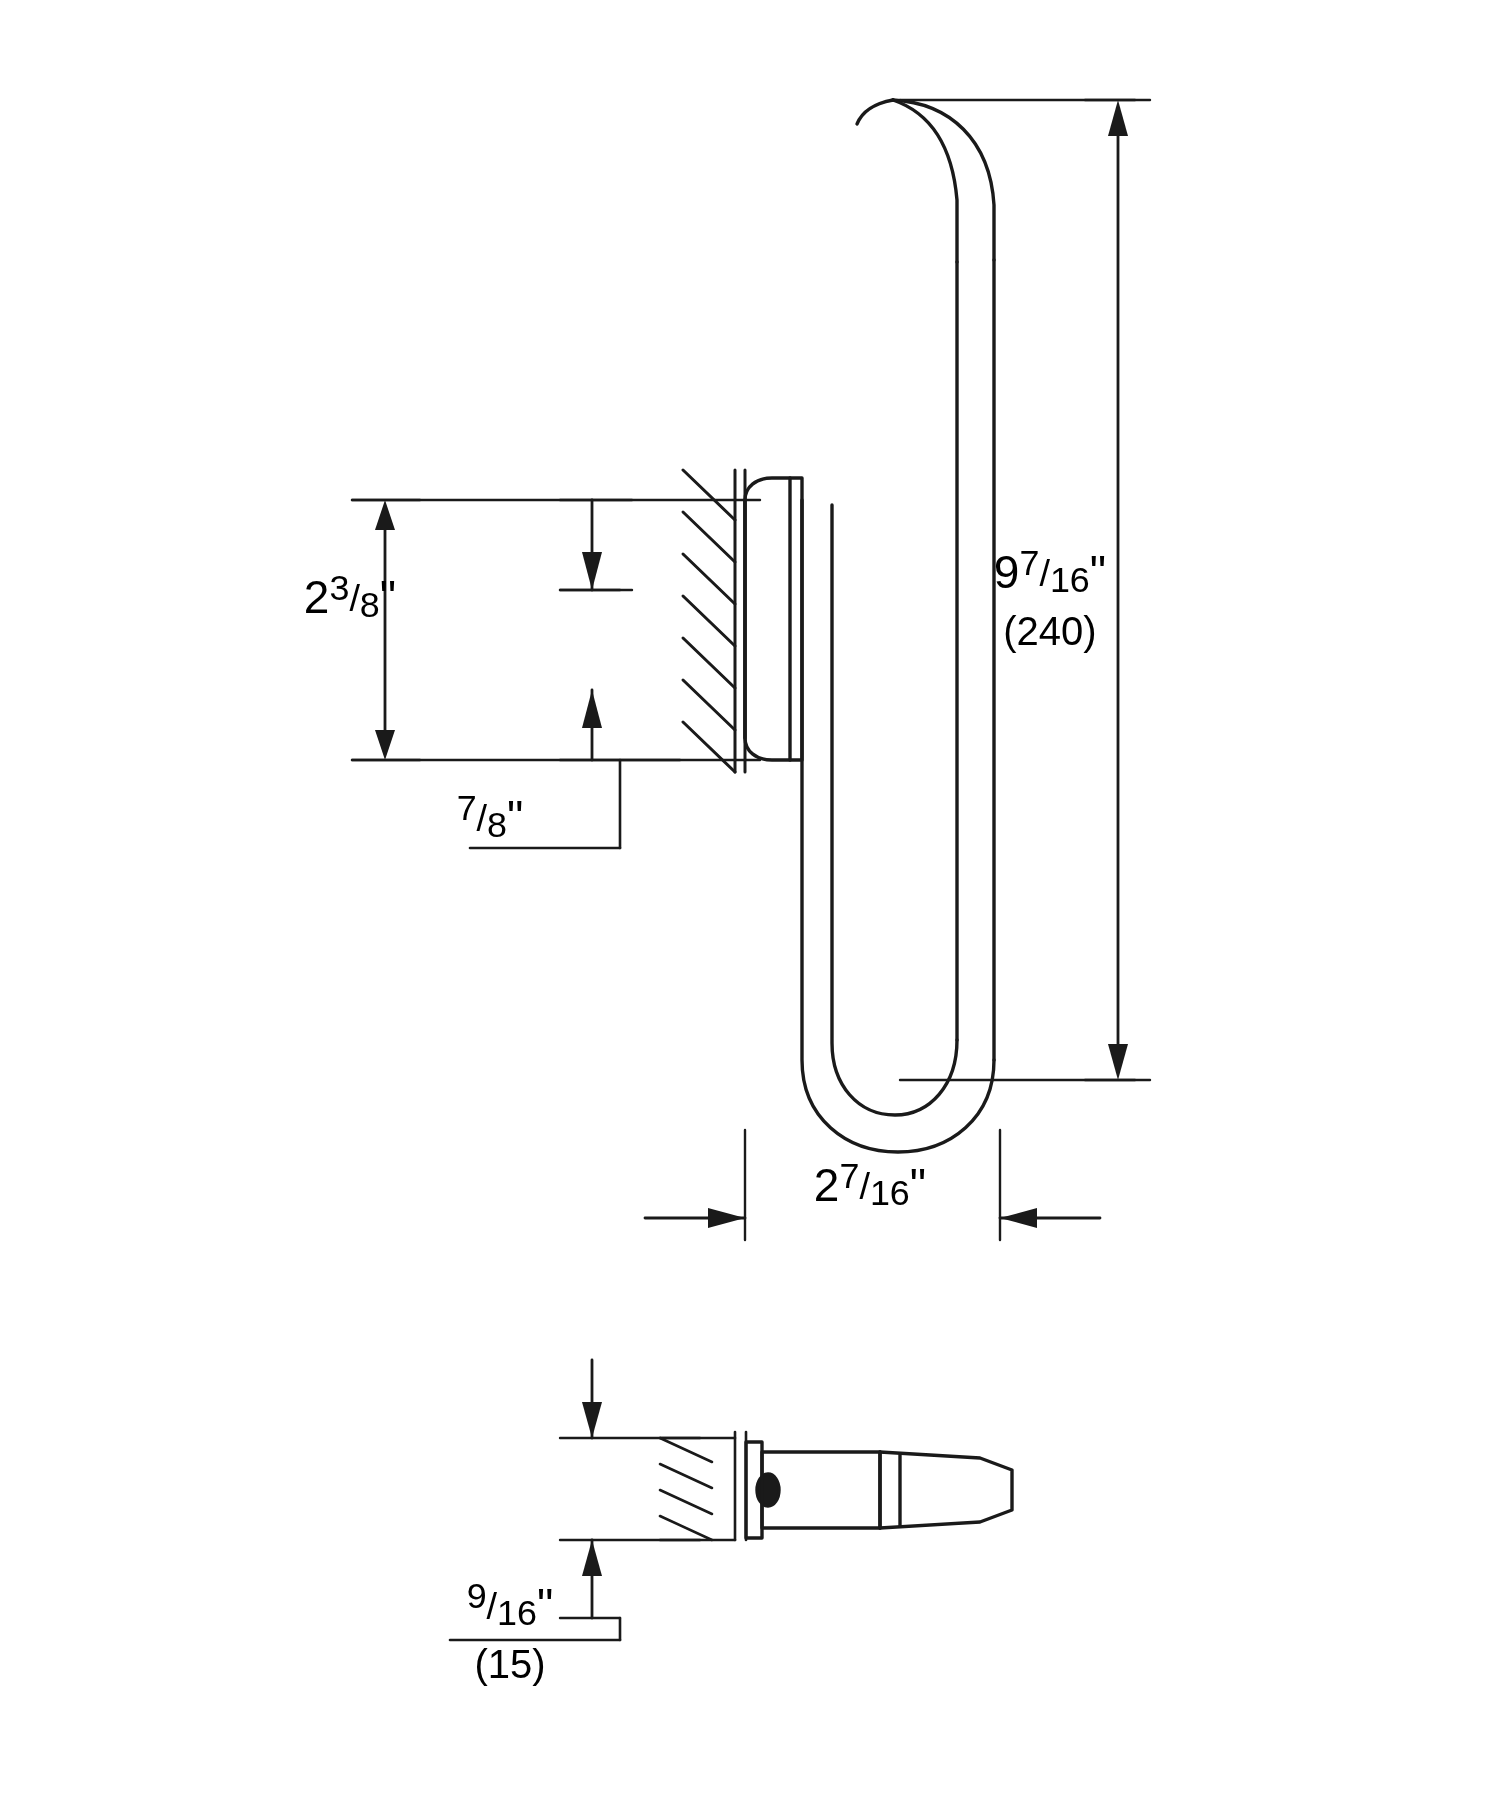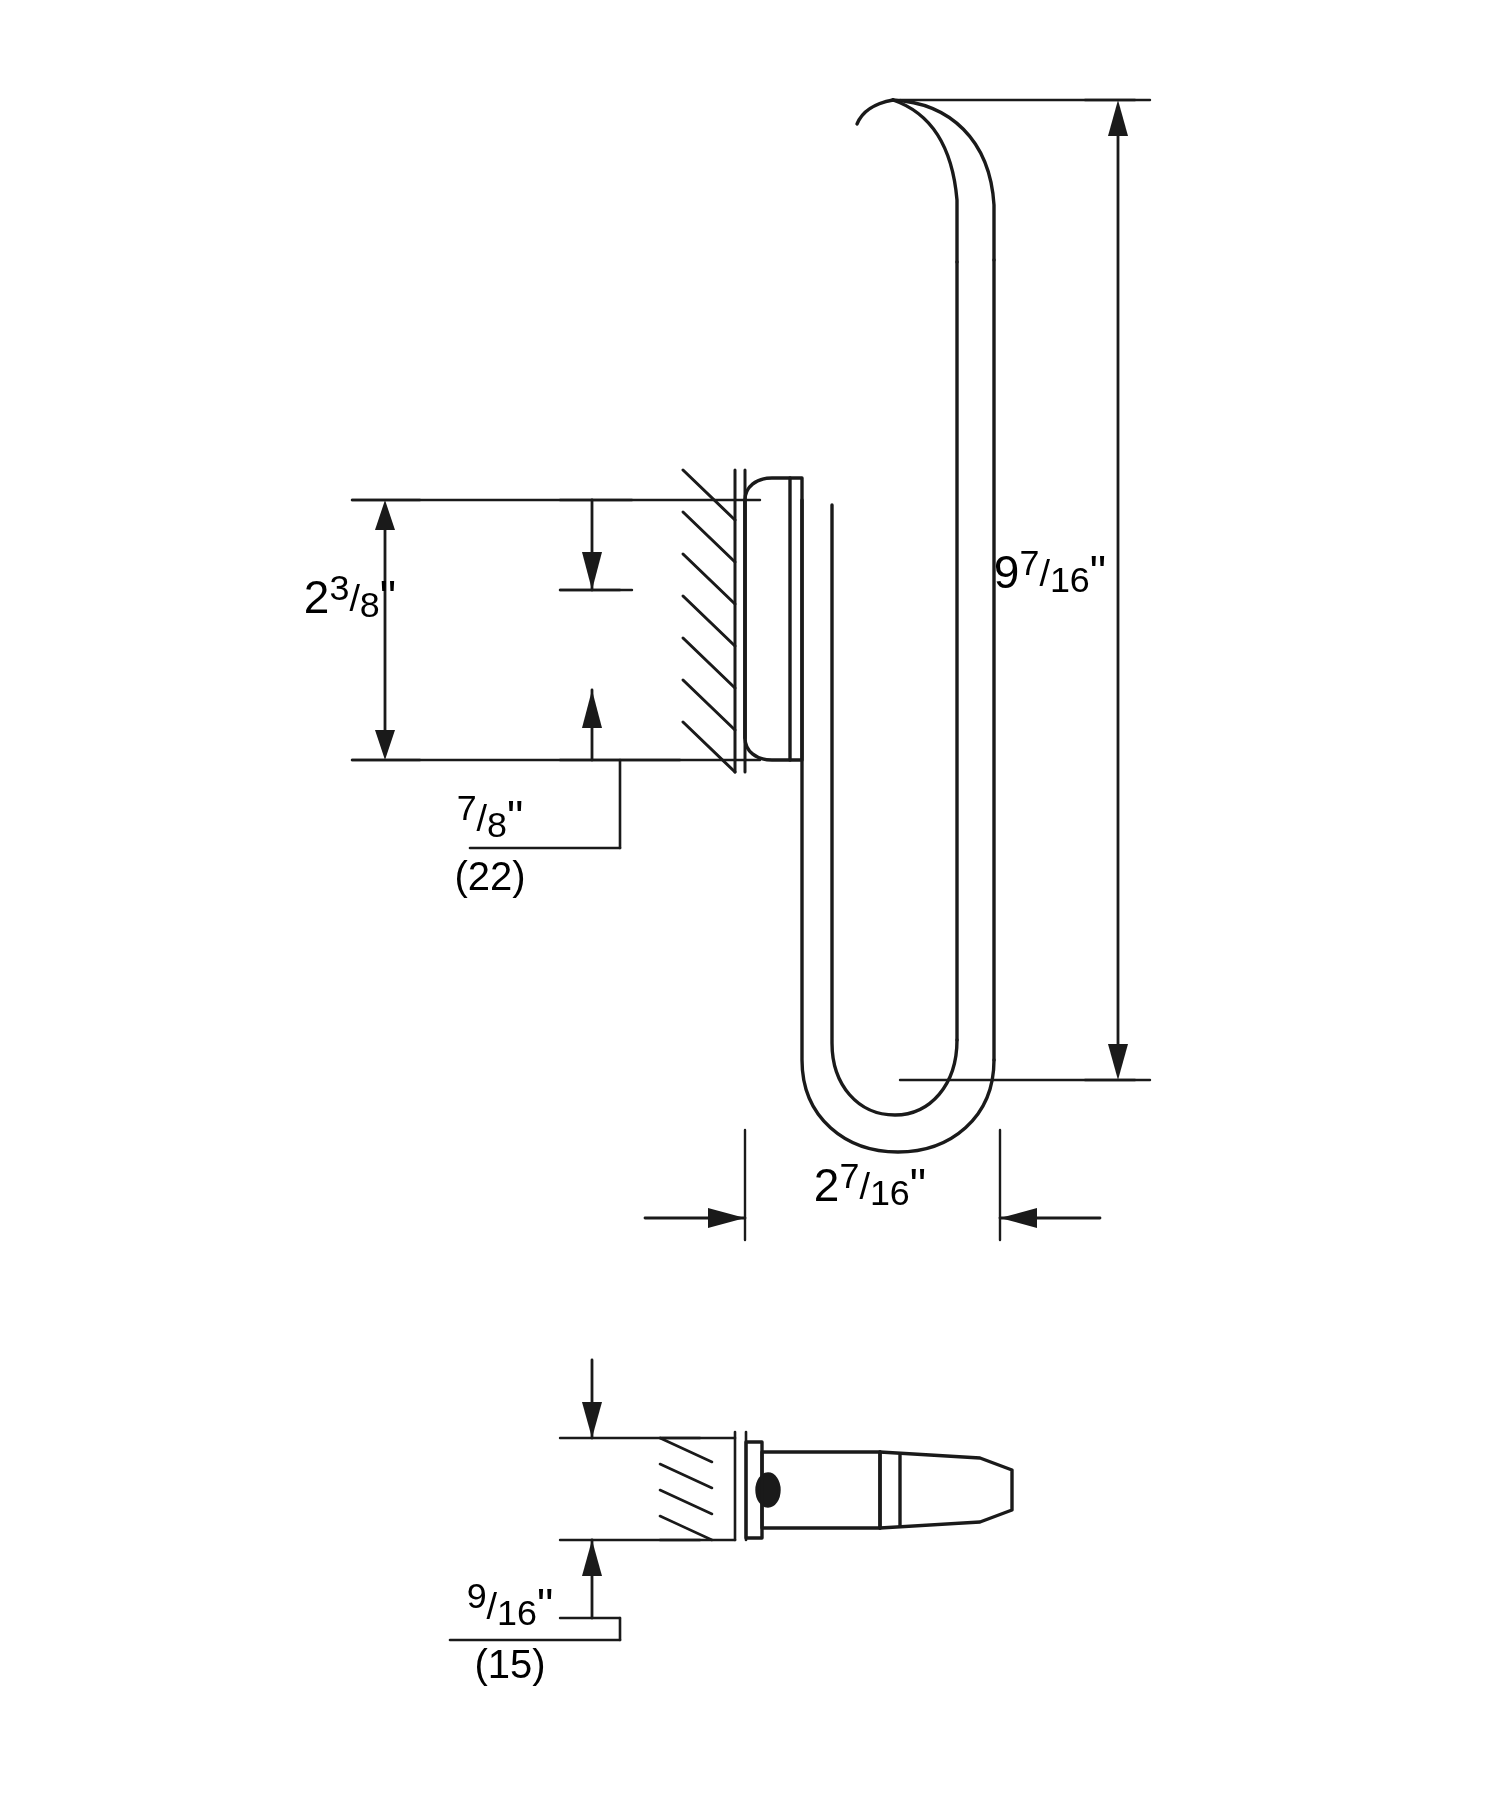--- a/index.html
+++ b/index.html
@@ -215,27 +215,27 @@
   <div class="dim-block" style="left:200px; top:570px; width:300px;">
     <div class="dim-main">
       <span>2</span><span class="frac"><span class="num">3</span><span class="slash">/</span><span class="den">8</span></span><span>"</span>
     </div>
   </div>
 
   <div class="dim-block" style="left:350px; top:790px; width:280px;">
     <div class="dim-main">
       <span></span><span class="frac"><span class="num">7</span><span class="slash">/</span><span class="den">8</span></span><span>"</span>
     </div>
-    <div class="dim-mm">(22)</div>
   </div>
 
   <div class="dim-block" style="left:890px; top:545px; width:320px;">
     <div class="dim-main">
       <span>9</span><span class="frac"><span class="num">7</span><span class="slash">/</span><span class="den">16</span></span><span>"</span>
     </div>
+    <div class="dim-mm">(240)</div>
   </div>
 
   <div class="dim-block" style="left:720px; top:1158px; width:300px;">
     <div class="dim-main">
       <span>2</span><span class="frac"><span class="num">7</span><span class="slash">/</span><span class="den">16</span></span><span>"</span>
     </div>
   </div>
 
   <div class="dim-block" style="left:380px; top:1578px; width:260px;">
     <div class="dim-main">

